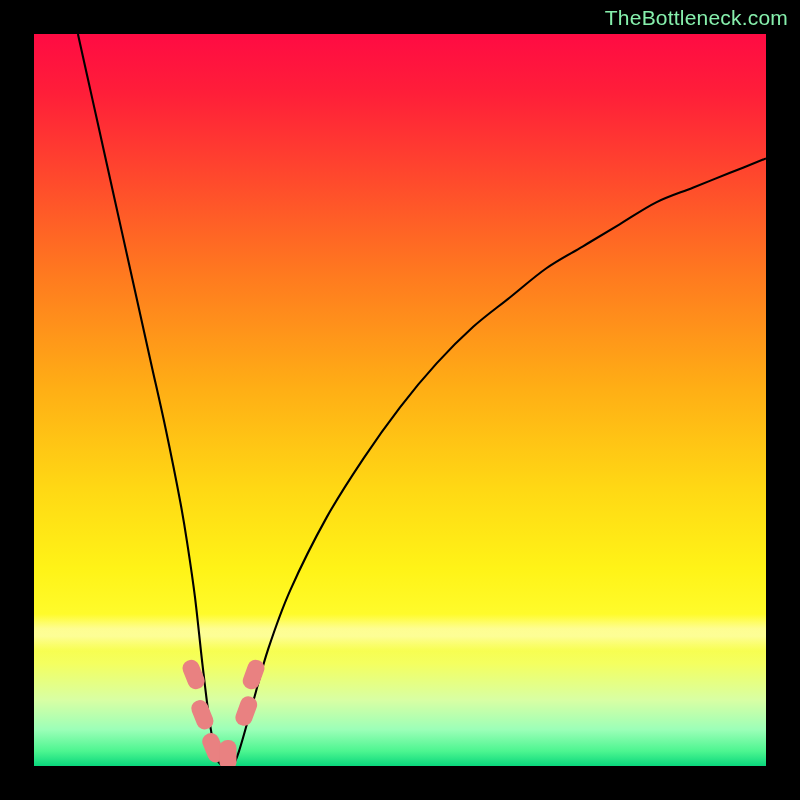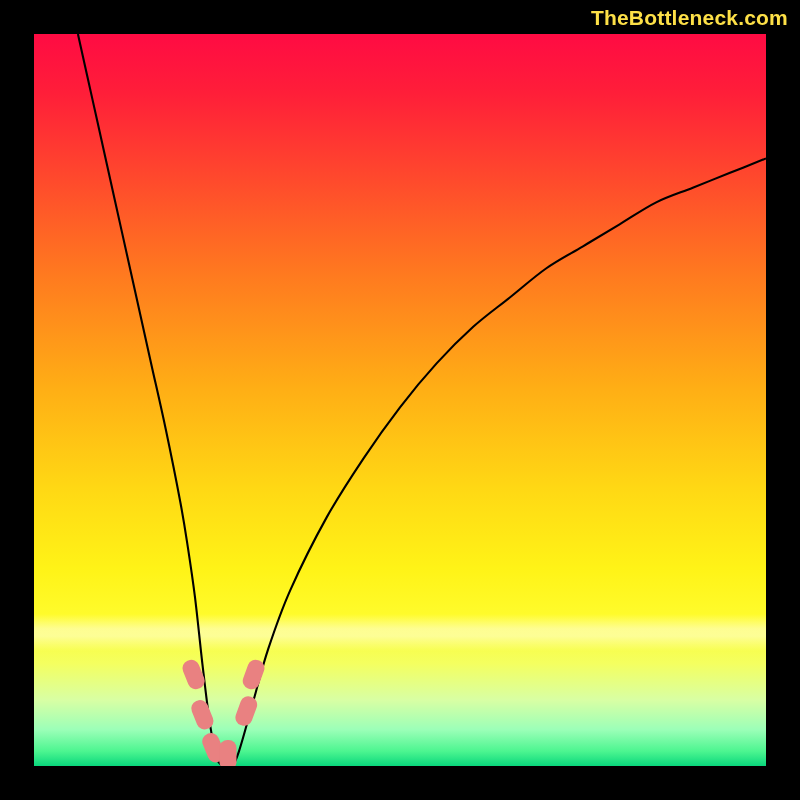--- a/index.html
+++ b/index.html
@@ -73,24 +73,24 @@
     stroke-width: 2.1;
   }
   .marker {
     fill: #e98181;
     stroke: none;
   }
   .watermark {
     position: absolute;
     top: 6px;
     right: 12px;
-    color: #fde047;
+    color: #86efac;
     font-size: 21px;
     letter-spacing: 0.2px;
-    font-weight: 700;
+    font-weight: 400;
     text-align: right;
   }
 </style>
 </head>
 <body>
 
 <div class="frame">
 
   <div class="watermark">TheBottleneck.com</div>
 

